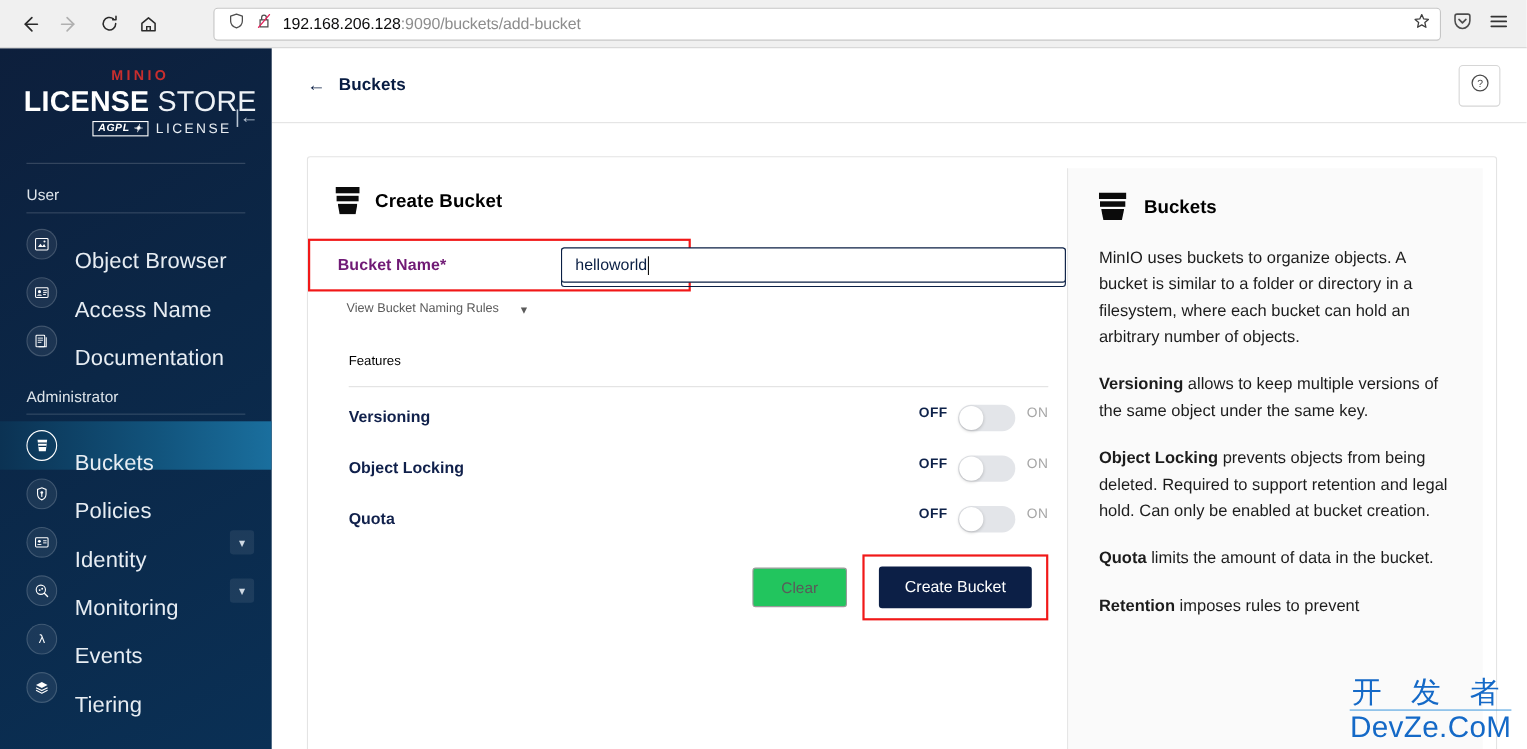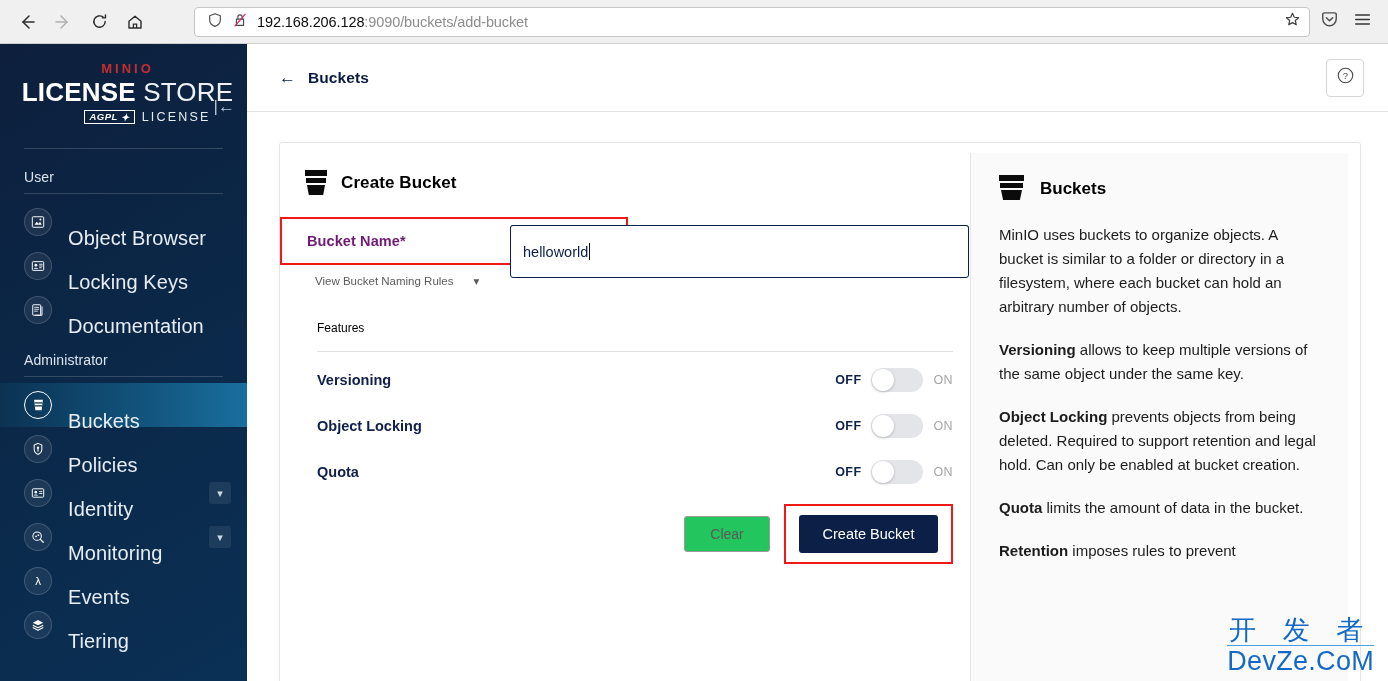--- a/index.html
+++ b/index.html
@@ -192,21 +192,21 @@
     border: 2.5px solid #f11818; margin: 0 0 0 -25px;
     padding: 14px 0 14px 25px; display: flex; align-items: center;
     width: 348px; position: relative;
   }
   .field-label {
     font-size: 14.5px; font-weight: 700; color: #701a75;
     width: 170px; flex: 0 0 170px; letter-spacing: 0.1px;
   }
   .name-input {
     position: absolute; left: 205px; top: 8px;
-    width: 459px; height: 53px;
+    width: 459px; height: 32px;
     border: 1.6px solid #0a1f44; border-radius: 3px;
     background: #fff; display: flex; align-items: center;
     padding: 0 12px; font-size: 14.5px; color: #0a1f44;
     z-index: 3;
   }
   .name-input .caret {
     display: inline-block; width: 1px; height: 17px;
     background: #111; margin-left: 1px;
   }
   .name-input-tail {
@@ -228,21 +228,21 @@
   .features-rule {
     height: 1px; background: #e2e2e2; margin: 16px 12px 0 12px;
   }
   .feature-row {
     display: flex; align-items: center; height: 36px;
     margin: 10px 12px 0 12px;
   }
   .feature-name {
     font-size: 14.5px; font-weight: 700; color: #10204b; flex: 1;
   }
-  .toggle-wrap { display: flex; align-items: center; gap: 10px; }
+  .toggle-wrap { display: flex; align-items: flex-start; gap: 10px; }
   .toggle-off-lbl {
     font-size: 12.5px; font-weight: 700; color: #0d2149;
     letter-spacing: 0.4px;
   }
   .toggle-on-lbl {
     font-size: 12.5px; color: #a6a6a6; letter-spacing: 0.4px;
   }
   .switch {
     width: 52px; height: 24px; border-radius: 12px;
     background: #e3e5e9; position: relative; cursor: pointer;
@@ -417,21 +417,21 @@
     </div>
     <div class="nav-item">
       <span class="nav-icon">
         <svg width="14" height="14" viewBox="0 0 16 16">
             <rect x="1.5" y="3" width="13" height="10" rx="1" fill="none" stroke="#fff" stroke-width="1.1"></rect>
             <circle cx="5.6" cy="7" r="1.6" fill="#fff"></circle>
             <path d="M3 11.2 C3.6 9.6 7.6 9.6 8.2 11.2 Z" fill="#fff"></path>
             <path d="M9.8 6 H12.8 M9.8 8 H12.8 M9.8 10 H11.8" stroke="#fff" stroke-width="1" stroke-linecap="round"></path>
           </svg>
       </span>
-      <span class="nav-label">Locking Keys</span>
+      <span class="nav-label">Access Name</span>
     </div>
     <div class="nav-item">
       <span class="nav-icon">
         <svg width="14" height="14" viewBox="0 0 16 16">
             <rect x="2" y="2" width="9" height="12" rx="0.8" fill="none" stroke="#fff" stroke-width="1.1"></rect>
             <path d="M12.6 4 V14 H4.6" fill="none" stroke="#fff" stroke-width="1.1"></path>
             <path d="M4.2 5 H8.8 M4.2 7.2 H8.8 M4.2 9.4 H7.2" stroke="#fff" stroke-width="0.95" stroke-linecap="round"></path>
           </svg>
       </span>
       <span class="nav-label">Documentation</span>

